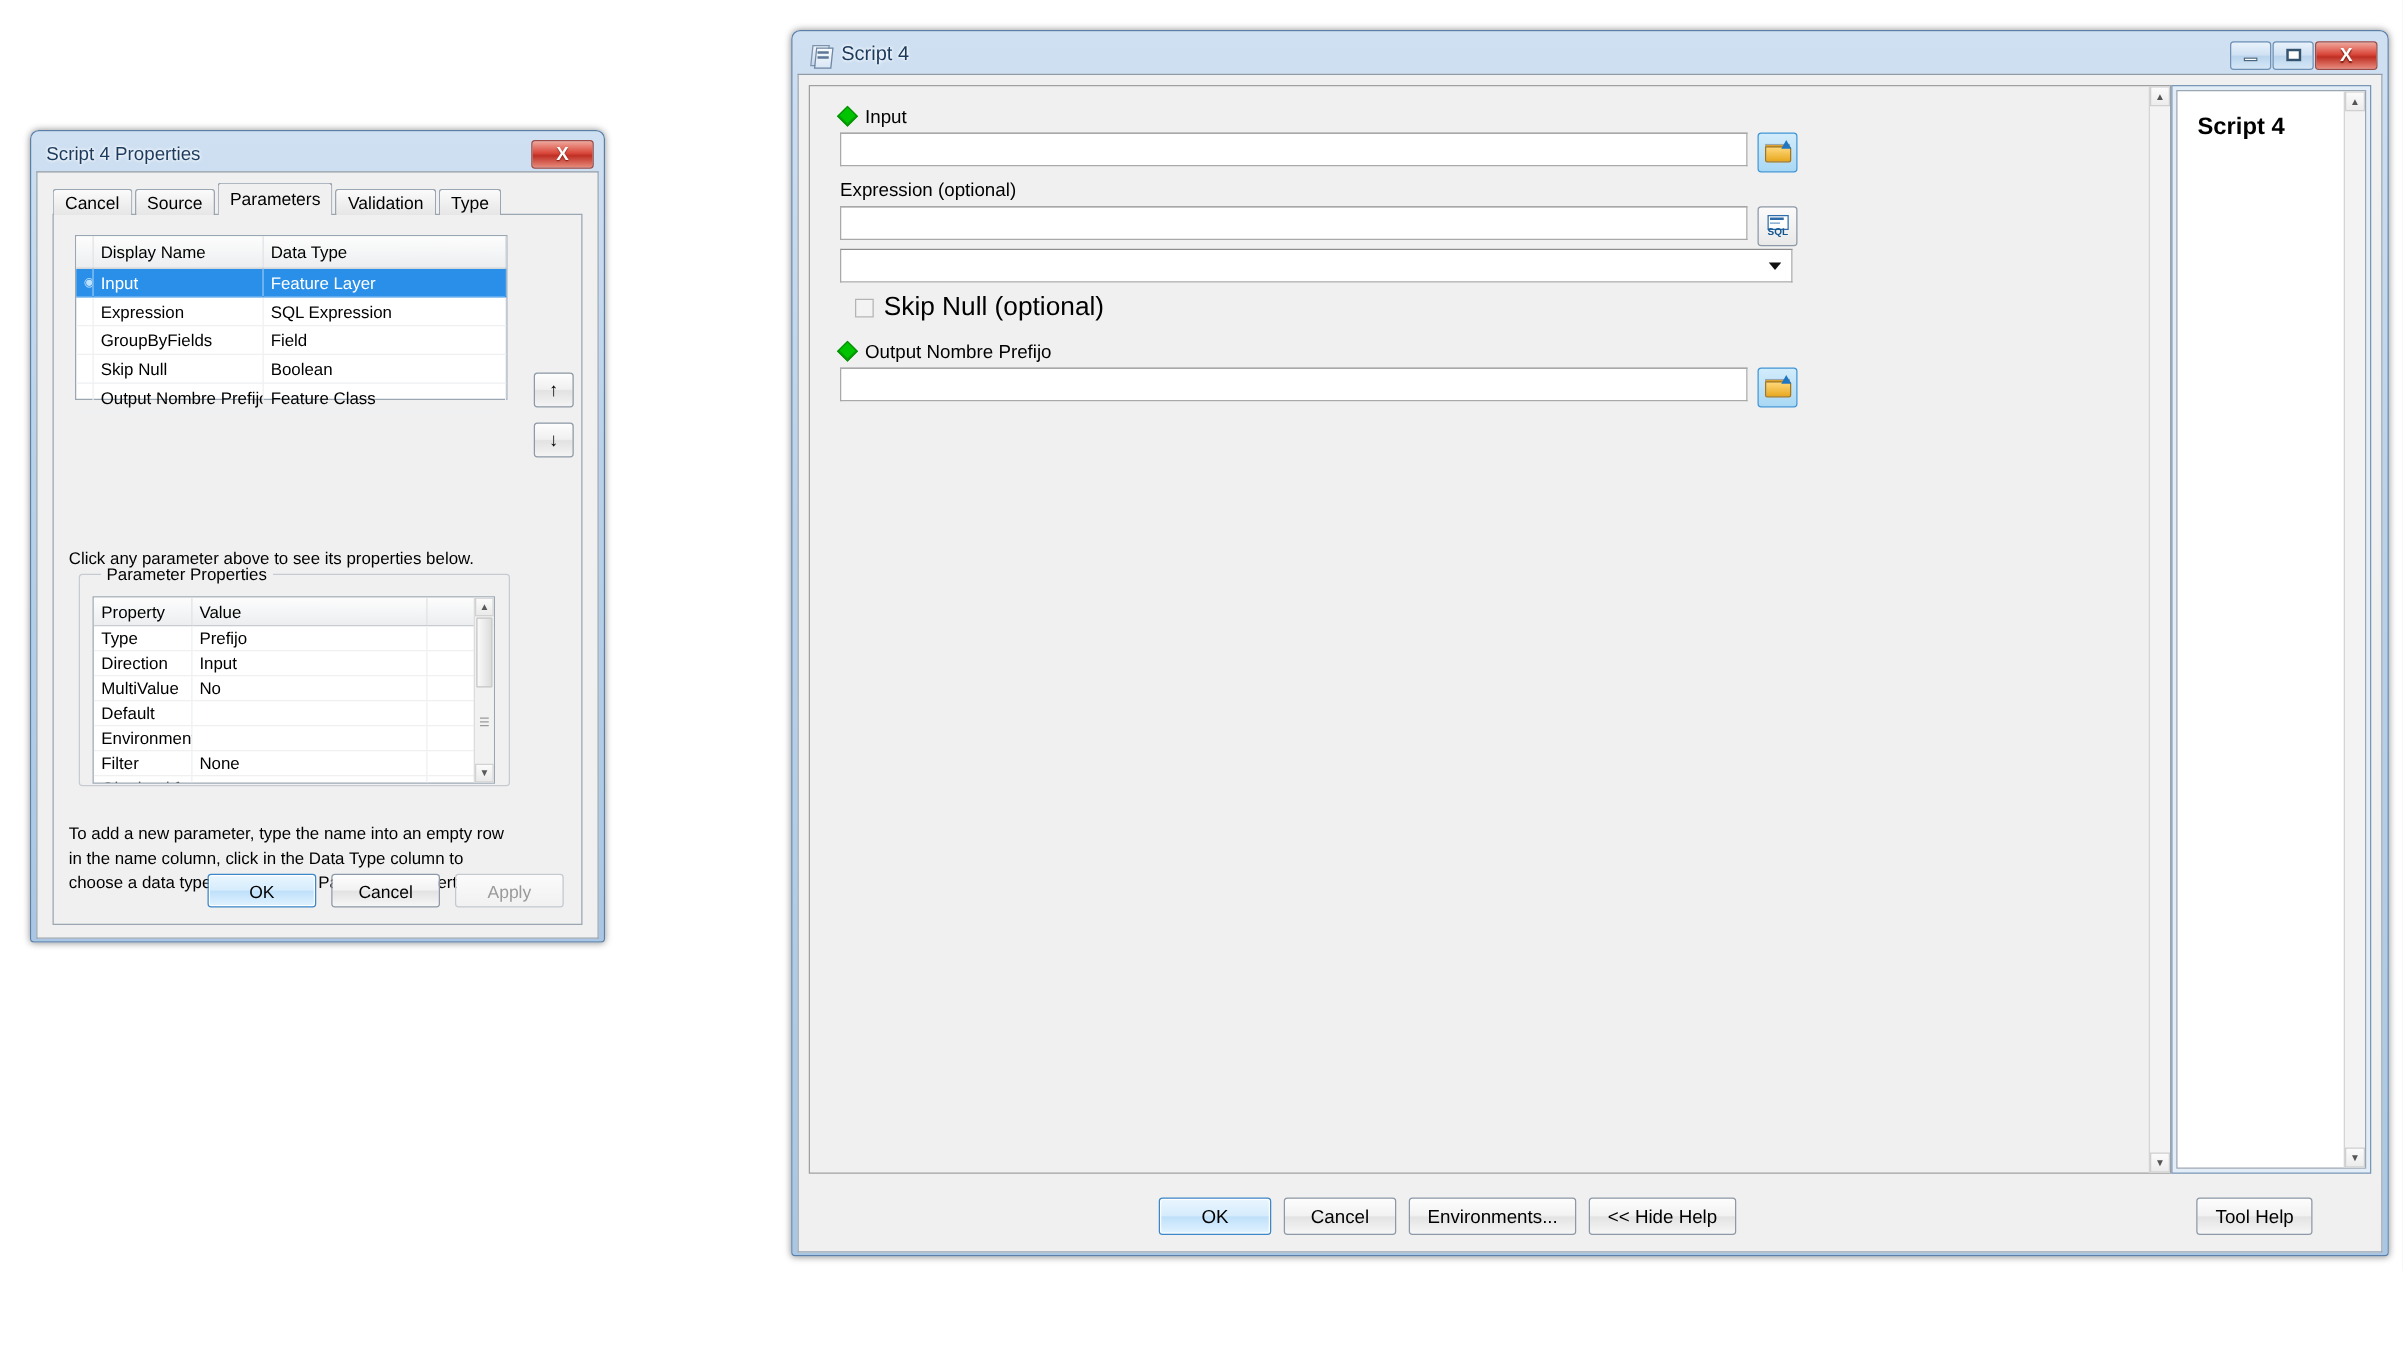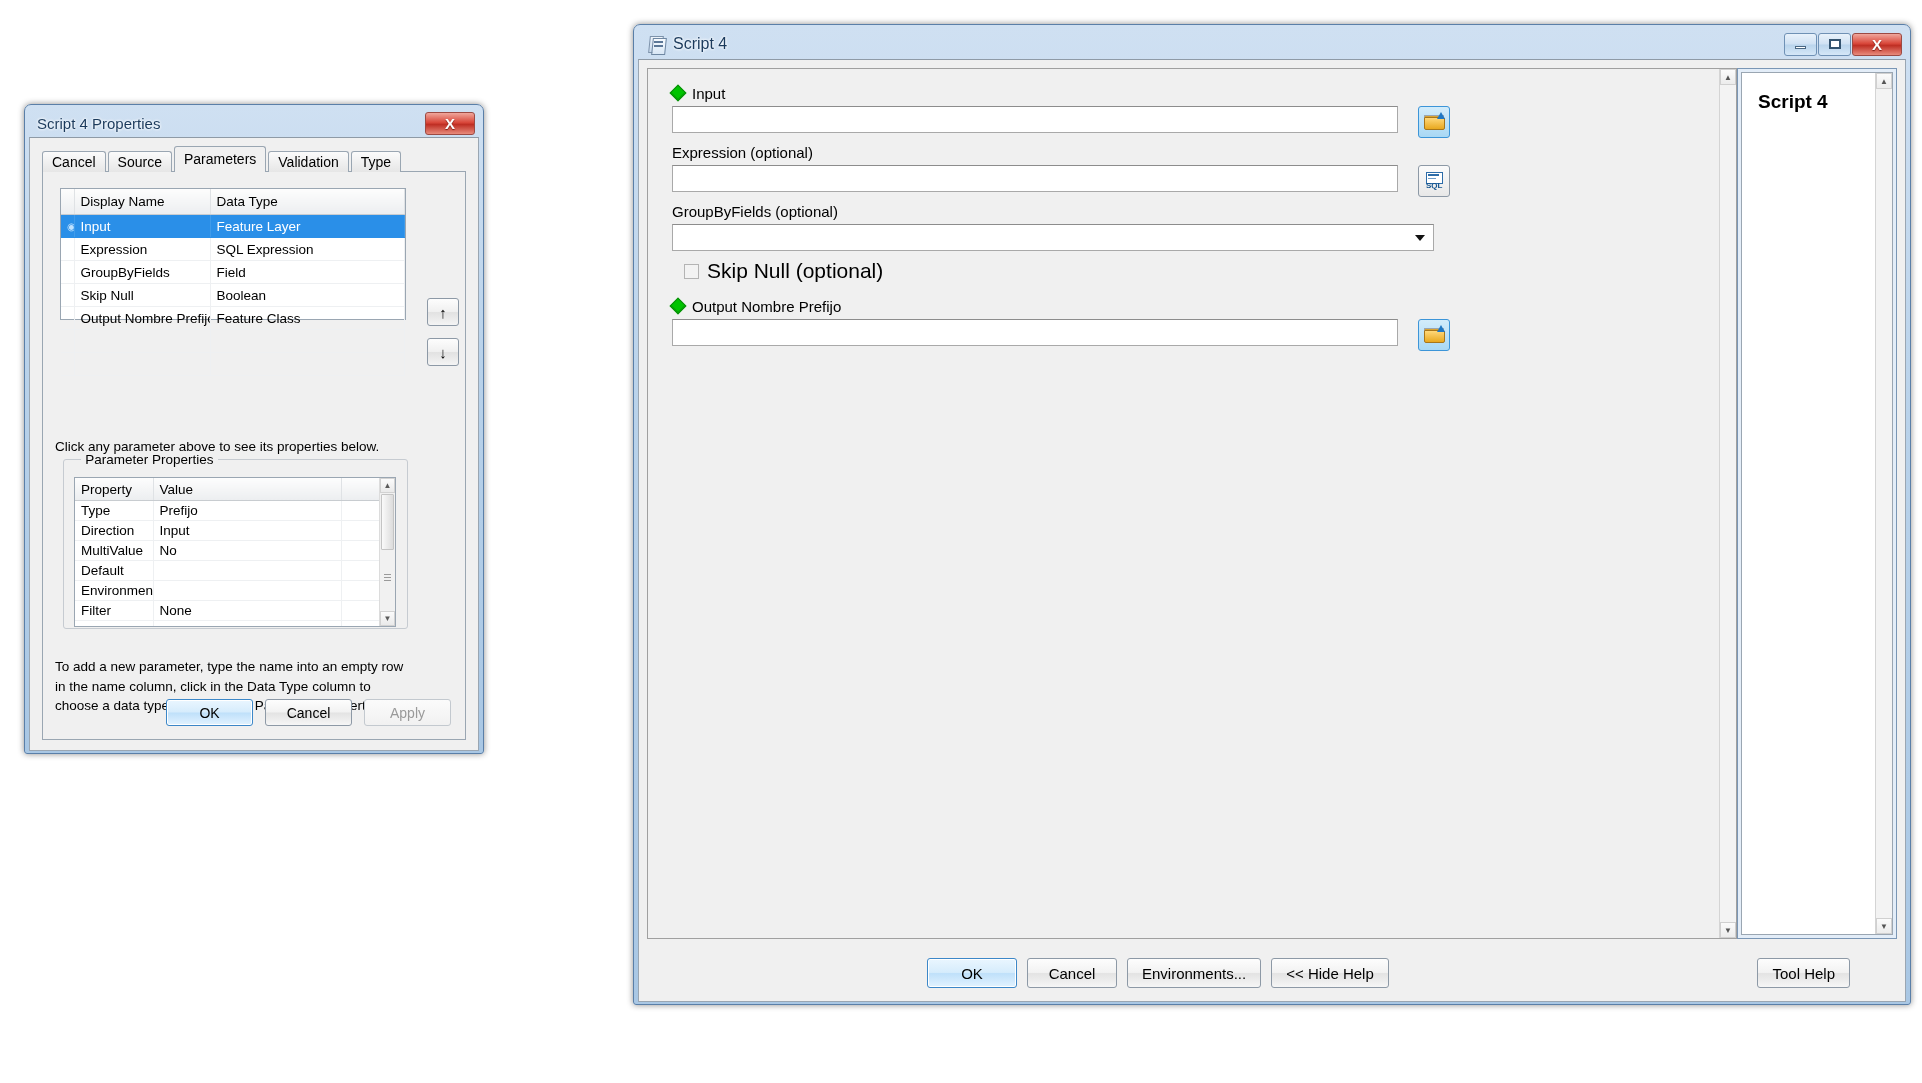--- a/index.html
+++ b/index.html
@@ -194,21 +194,21 @@
   .params-inner{position:absolute;left:0;right:16px;top:0;bottom:0;padding:12px 0 0 24px;}
 
   .prow{margin-bottom:2px;}
   .plabel{display:flex;align-items:center;font-size:15px;height:24px;}
   .reqdot{
     width:10px;height:10px;background:#00c400;border:1px solid #0b8b0b;
     transform:rotate(45deg);margin-right:8px;flex:none;
     box-shadow:inset -1px -1px 0 rgba(0,0,0,0.18);
   }
   .plabel.opt{padding-left:0;text-align:right;}
-  .pcontrol{display:flex;align-items:flex-start;gap:20px;margin-top:1px;}
+  .pcontrol{display:flex;align-items:flex-start;gap:8px;margin-top:1px;}
   .ptext{
     height:27px;flex:none;width:726px;
     border:1px solid #a9a9a9;border-top-color:#8c8c8c;background:#fff;
     box-sizing:border-box;
   }
   .pcombo{
     height:27px;width:762px;flex:none;
     border:1px solid #a9a9a9;border-top-color:#8c8c8c;background:#fff;
     box-sizing:border-box;display:flex;align-items:center;justify-content:flex-end;
     padding-right:8px;
@@ -527,23 +527,20 @@
                 <span class="scr"></span>
                   <span class="bar"></span>
                   <span class="bar2"></span>
                   <span class="txt">SQL</span>
               </span>
             </div>
           </div>
         </div>
 
         <div class="prow">
-          <div class="plabel opt">
-            <span>GroupByFields (optional)</span>
-          </div>
           <div class="pcontrol">
             <div class="pcombo">
               <span class="caret"></span>
             </div>
           </div>
         </div>
 
         <div class="cbrow">
           <span class="cbox"></span>
           <span>Skip Null (optional)</span>

